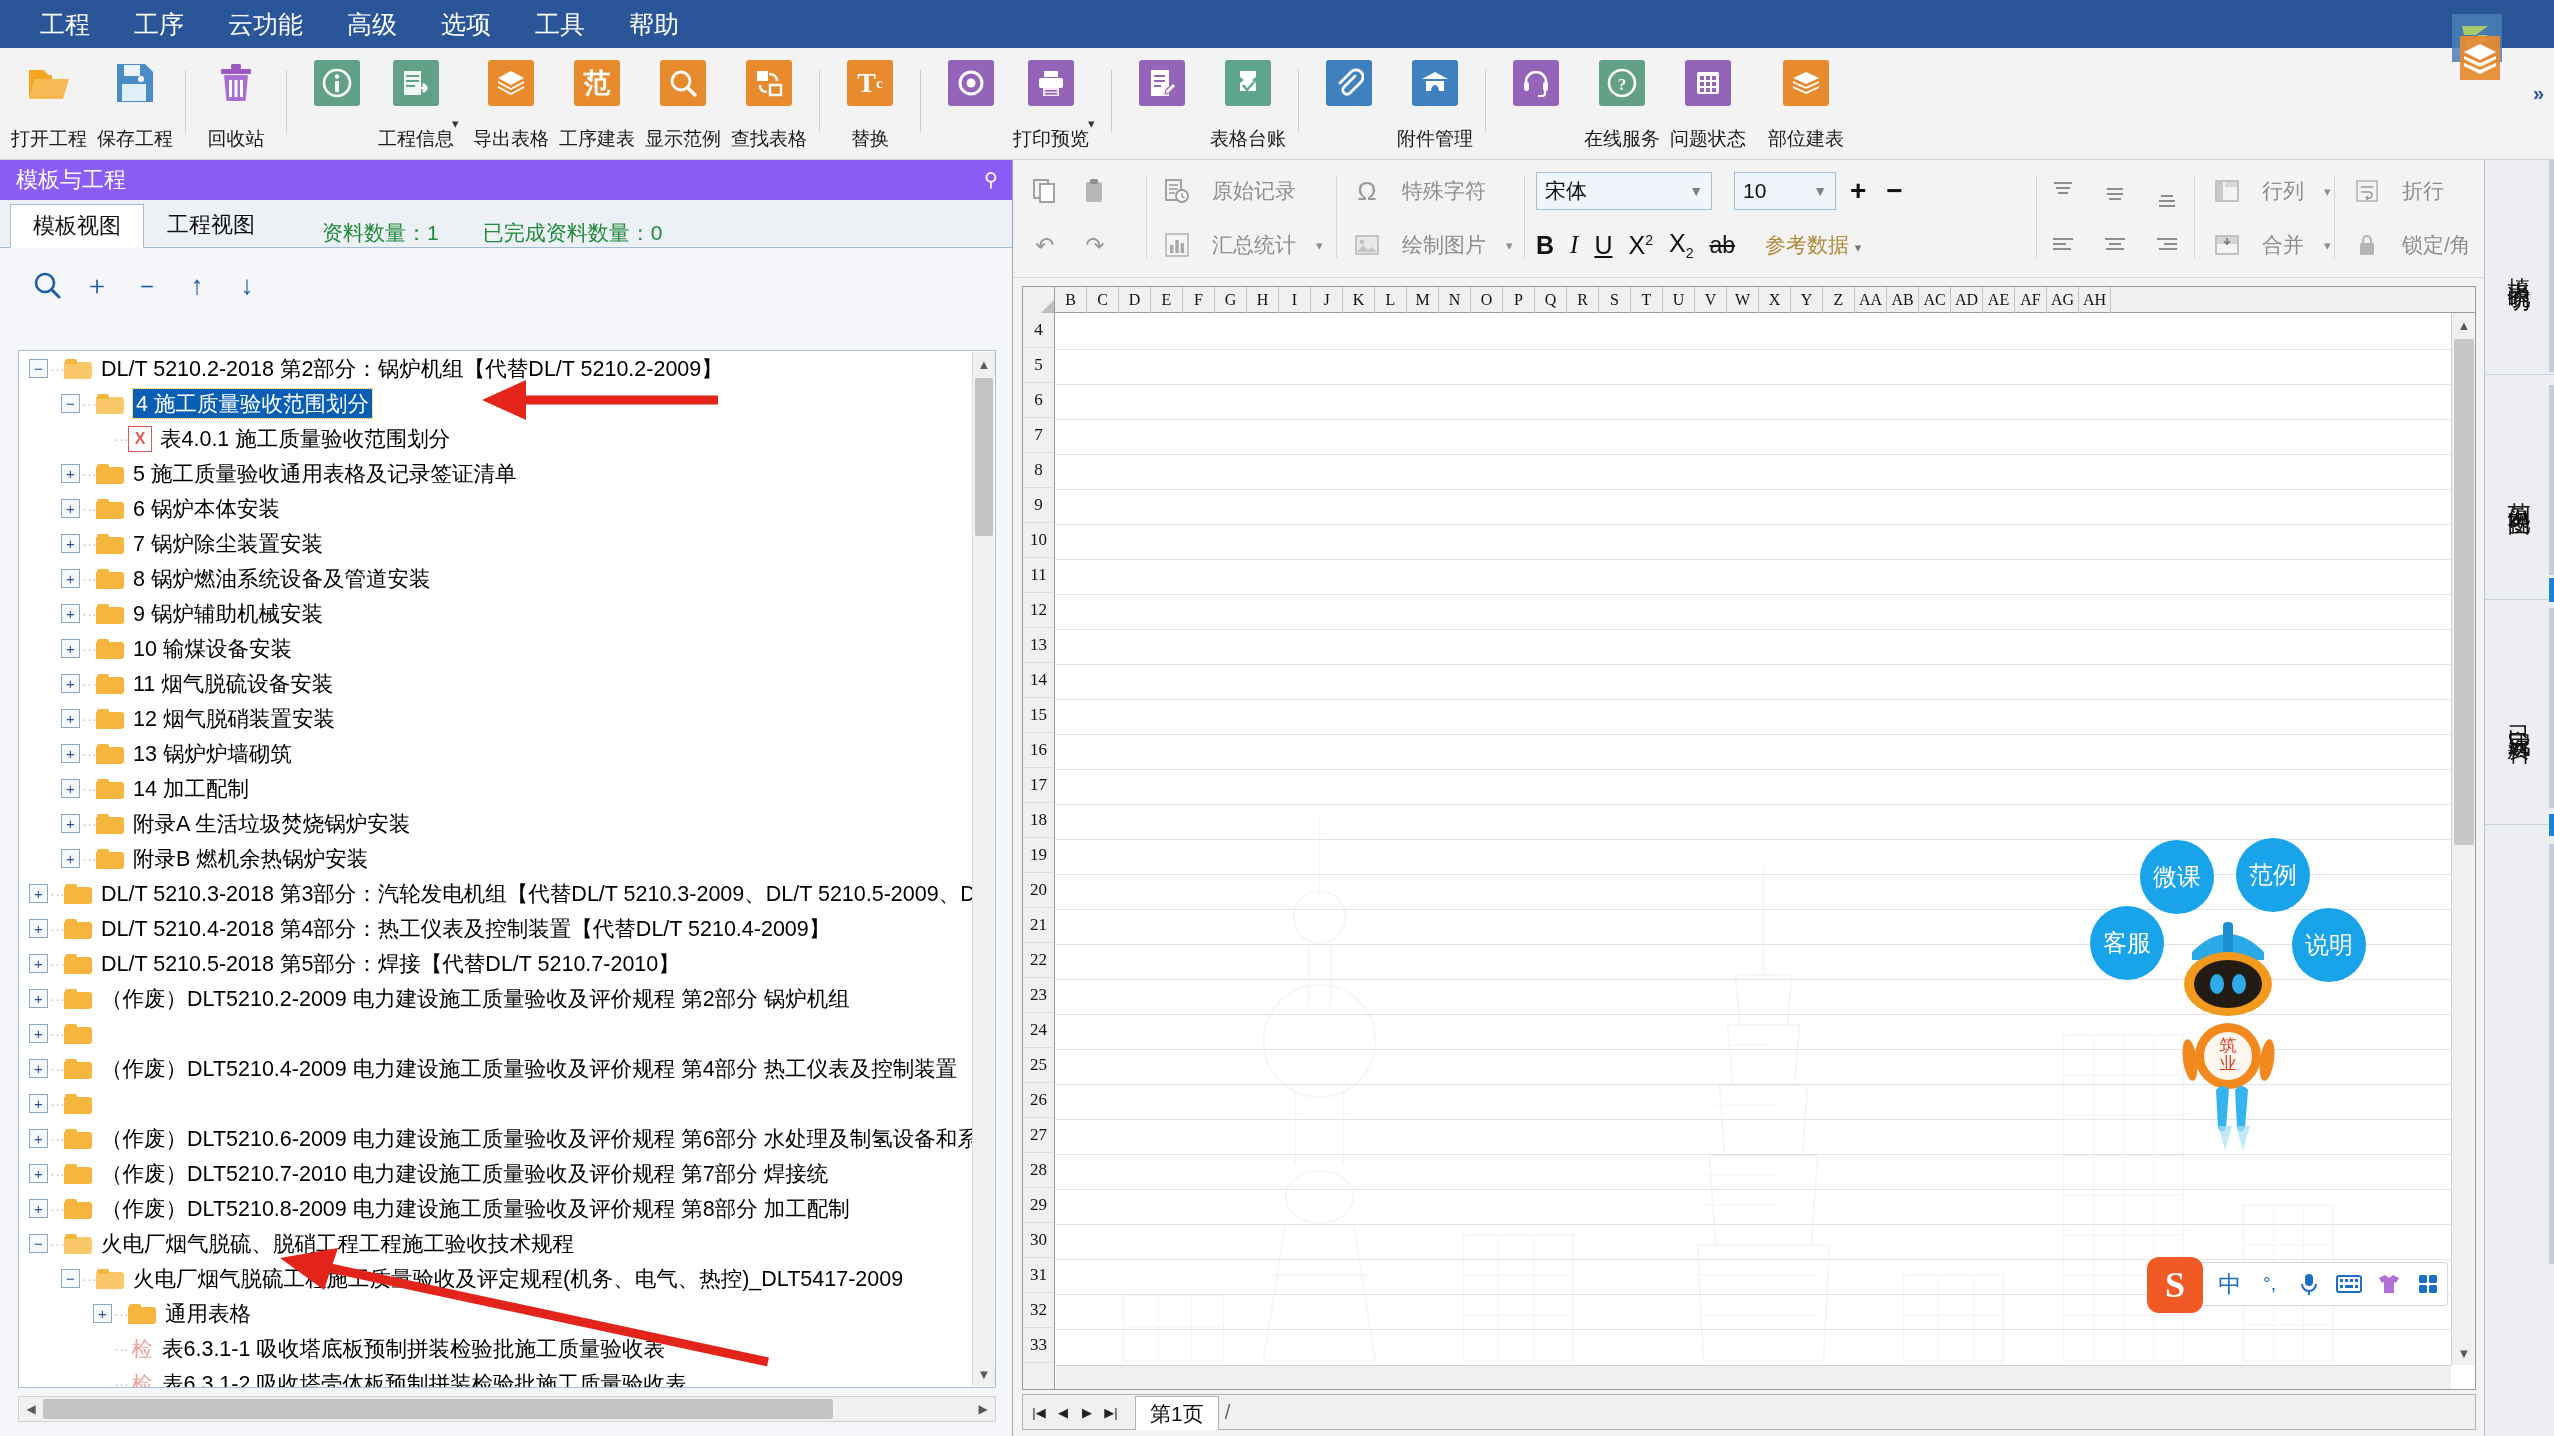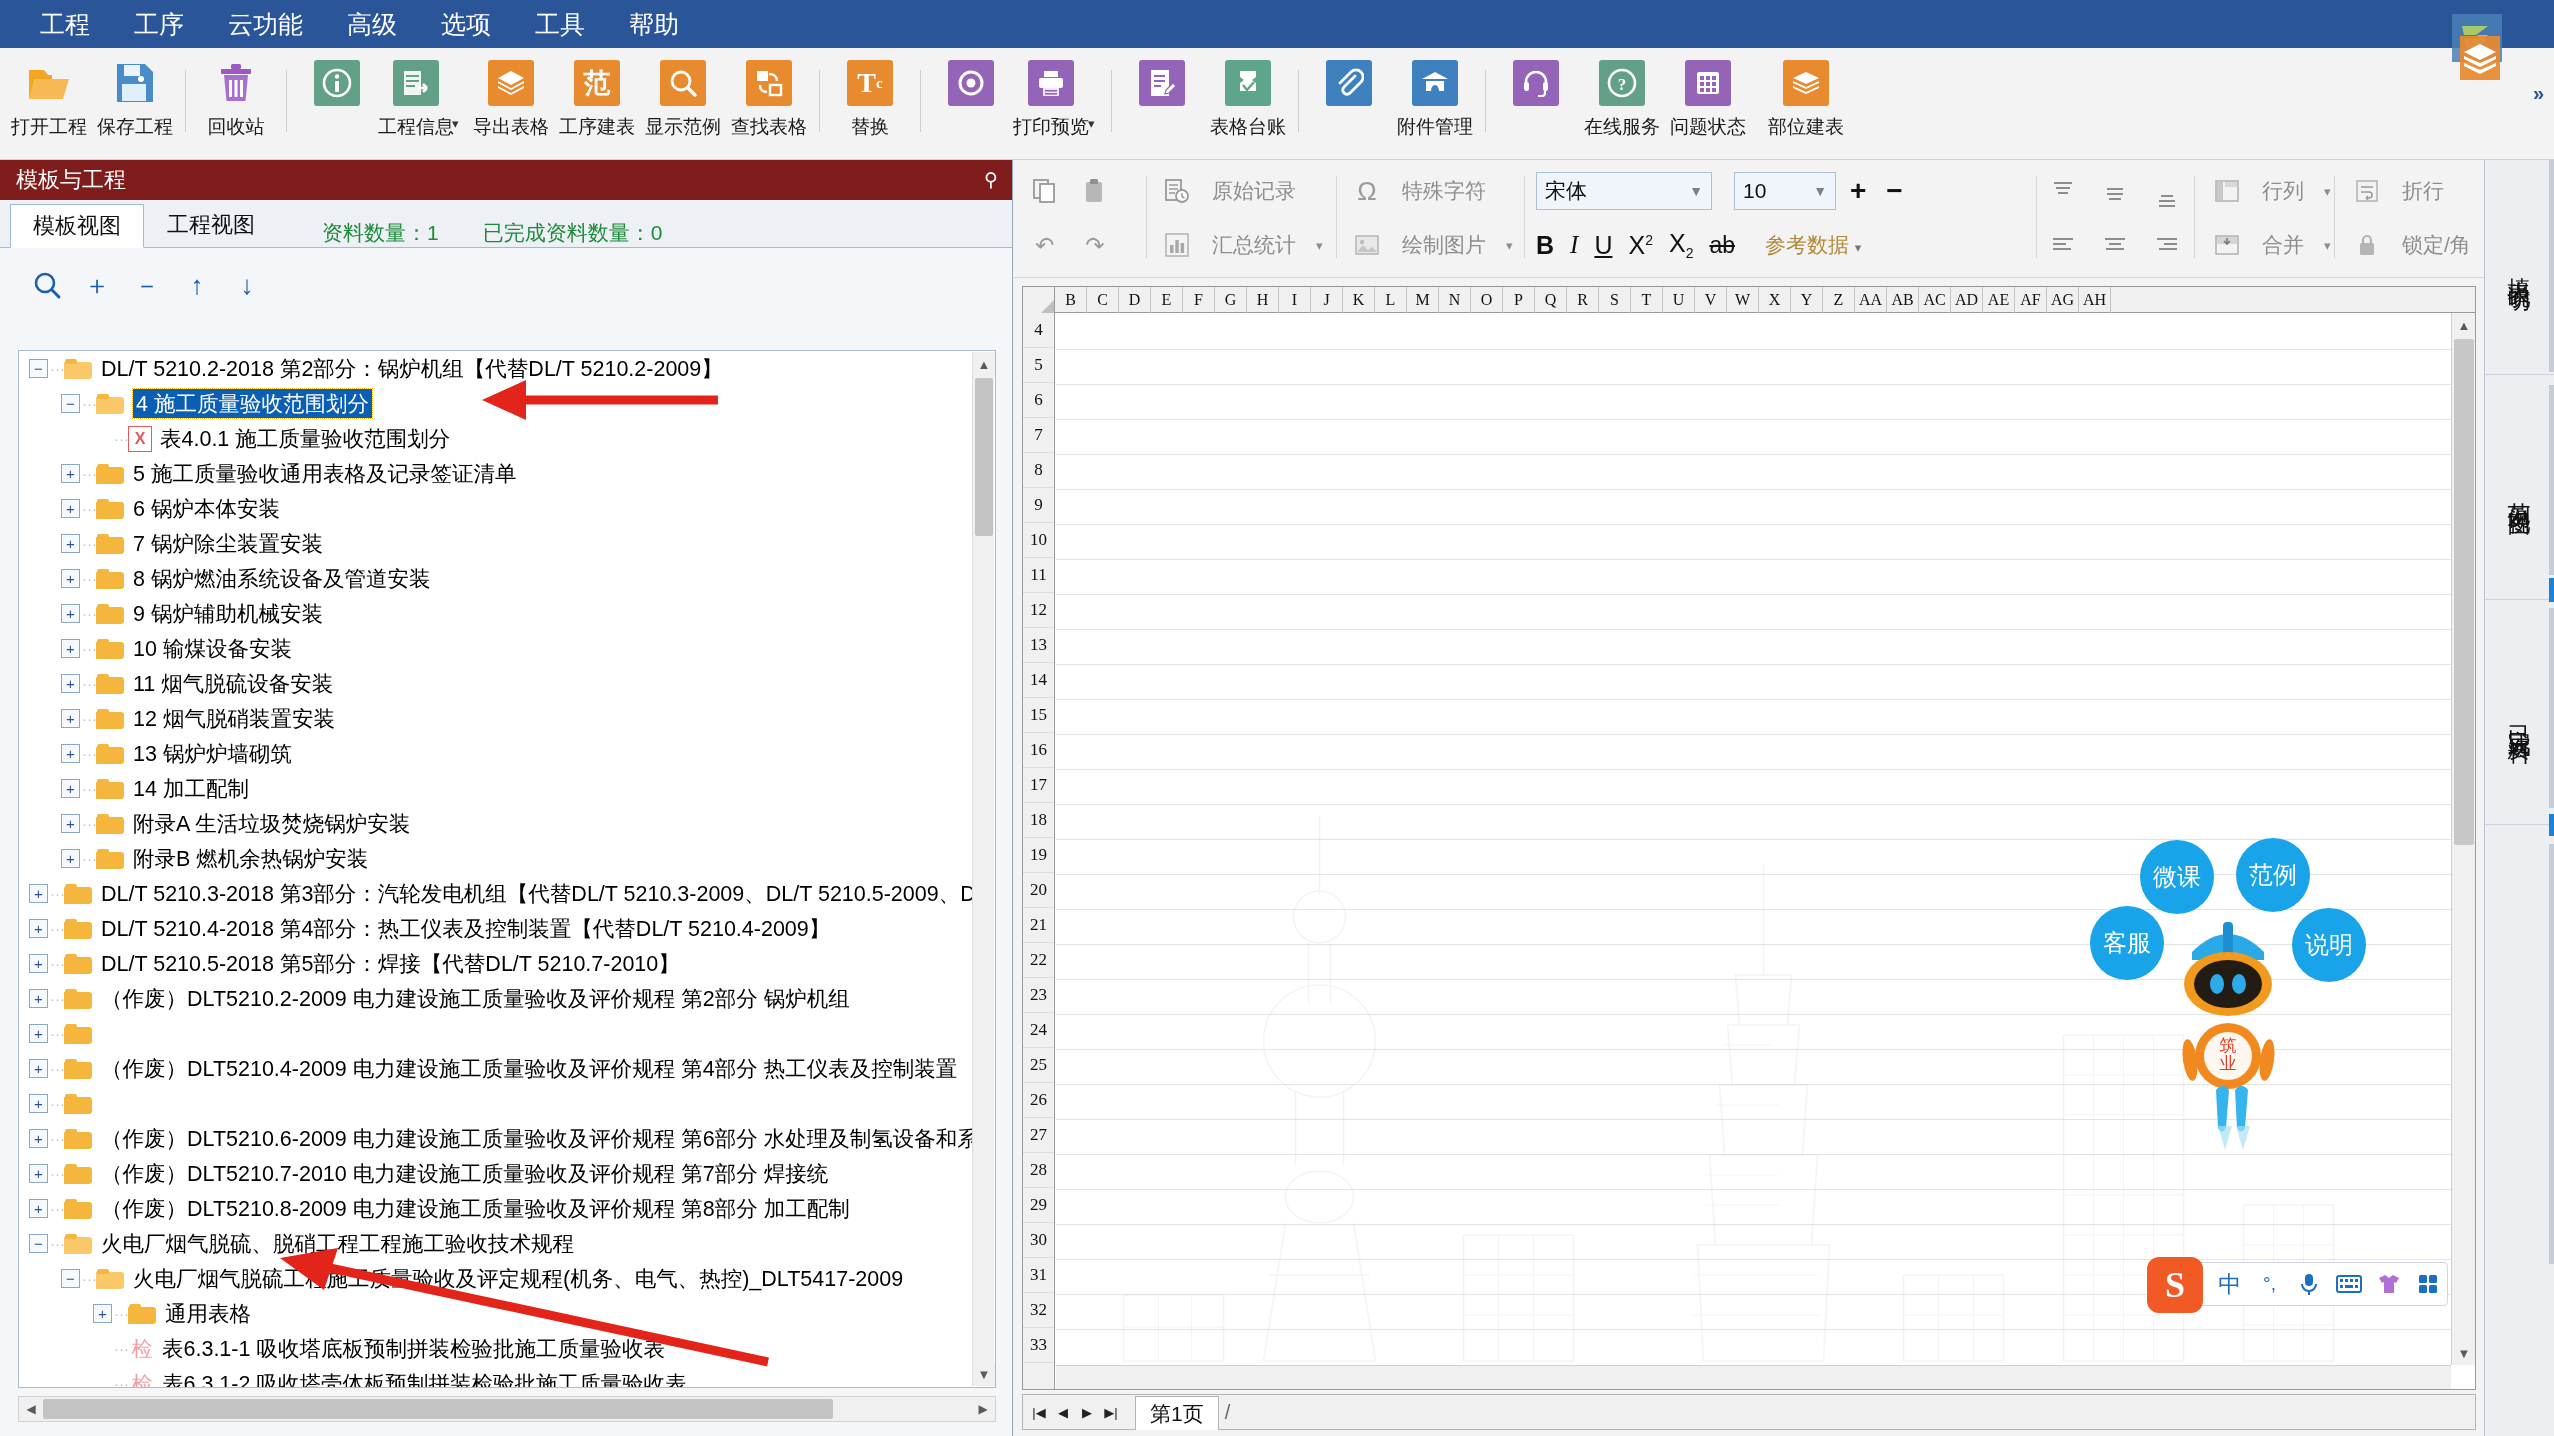--- a/index.html
+++ b/index.html
@@ -29,21 +29,21 @@
   .rb-item{
     width:86px; height:104px; display:flex; flex-direction:column;
     align-items:center; justify-content:flex-start; padding-top:12px;
     cursor:default;
   }
   .rb-ic{
     width:46px; height:46px; border-radius:3px; display:flex;
     align-items:center; justify-content:center; color:#fff;
     font-size:27px; font-weight:bold; margin-bottom:8px; position:relative;
   }
-  .rb-lb{ font-size:19px; color:#1a1a1a; white-space:nowrap; }
+  .rb-lb{ font-size:19px; color:#1a1a1a; white-space:nowrap;margin-top:12px; }
   .rb-sep{ width:1px; height:62px; background:#cfcfcf; margin:22px 7px 0 7px; }
   .rb-caret{
     width:16px; align-self:center; margin-top:40px; font-size:13px;
     color:#333; cursor:default;
   }
   .ic-green{background:#63a088;} .ic-orange{background:#e88a2e;}
   .ic-purple{background:#9364b8;} .ic-blue{background:#3f81bf;}
   .ic-teal{background:#5fa58c;}
   #ribbon-overflow{
     position:absolute; right:10px; top:34px; font-size:20px;
@@ -52,21 +52,21 @@
   #app-logo{
     position:absolute; right:36px; top:-36px; width:76px;height:76px;
   }
 
   
   #leftpanel{
     position:absolute; left:0; top:160px; width:1013px; height:1276px;
     background:#f4f6f9; border-right:1px solid #9aaabd;
   }
   #lp-title{
-    height:40px; background:#7f1d1d; color:#fff; font-size:22px;
+    height:40px; background:#8b5cf6; color:#fff; font-size:22px;
     display:flex; align-items:center; padding-left:16px; position:relative;
   }
   #lp-pin{ position:absolute; right:14px; top:8px; color:#fff; font-size:19px; }
   #lp-tabs{
     height:48px; background:#edf1f6; display:flex; align-items:flex-end;
     border-bottom:1px solid #9fbbdc; padding-left:10px;
   }
   .lp-tab{
     height:44px; padding:0 22px; font-size:22px; display:flex;
     align-items:center; border:1px solid transparent; color:#111;

